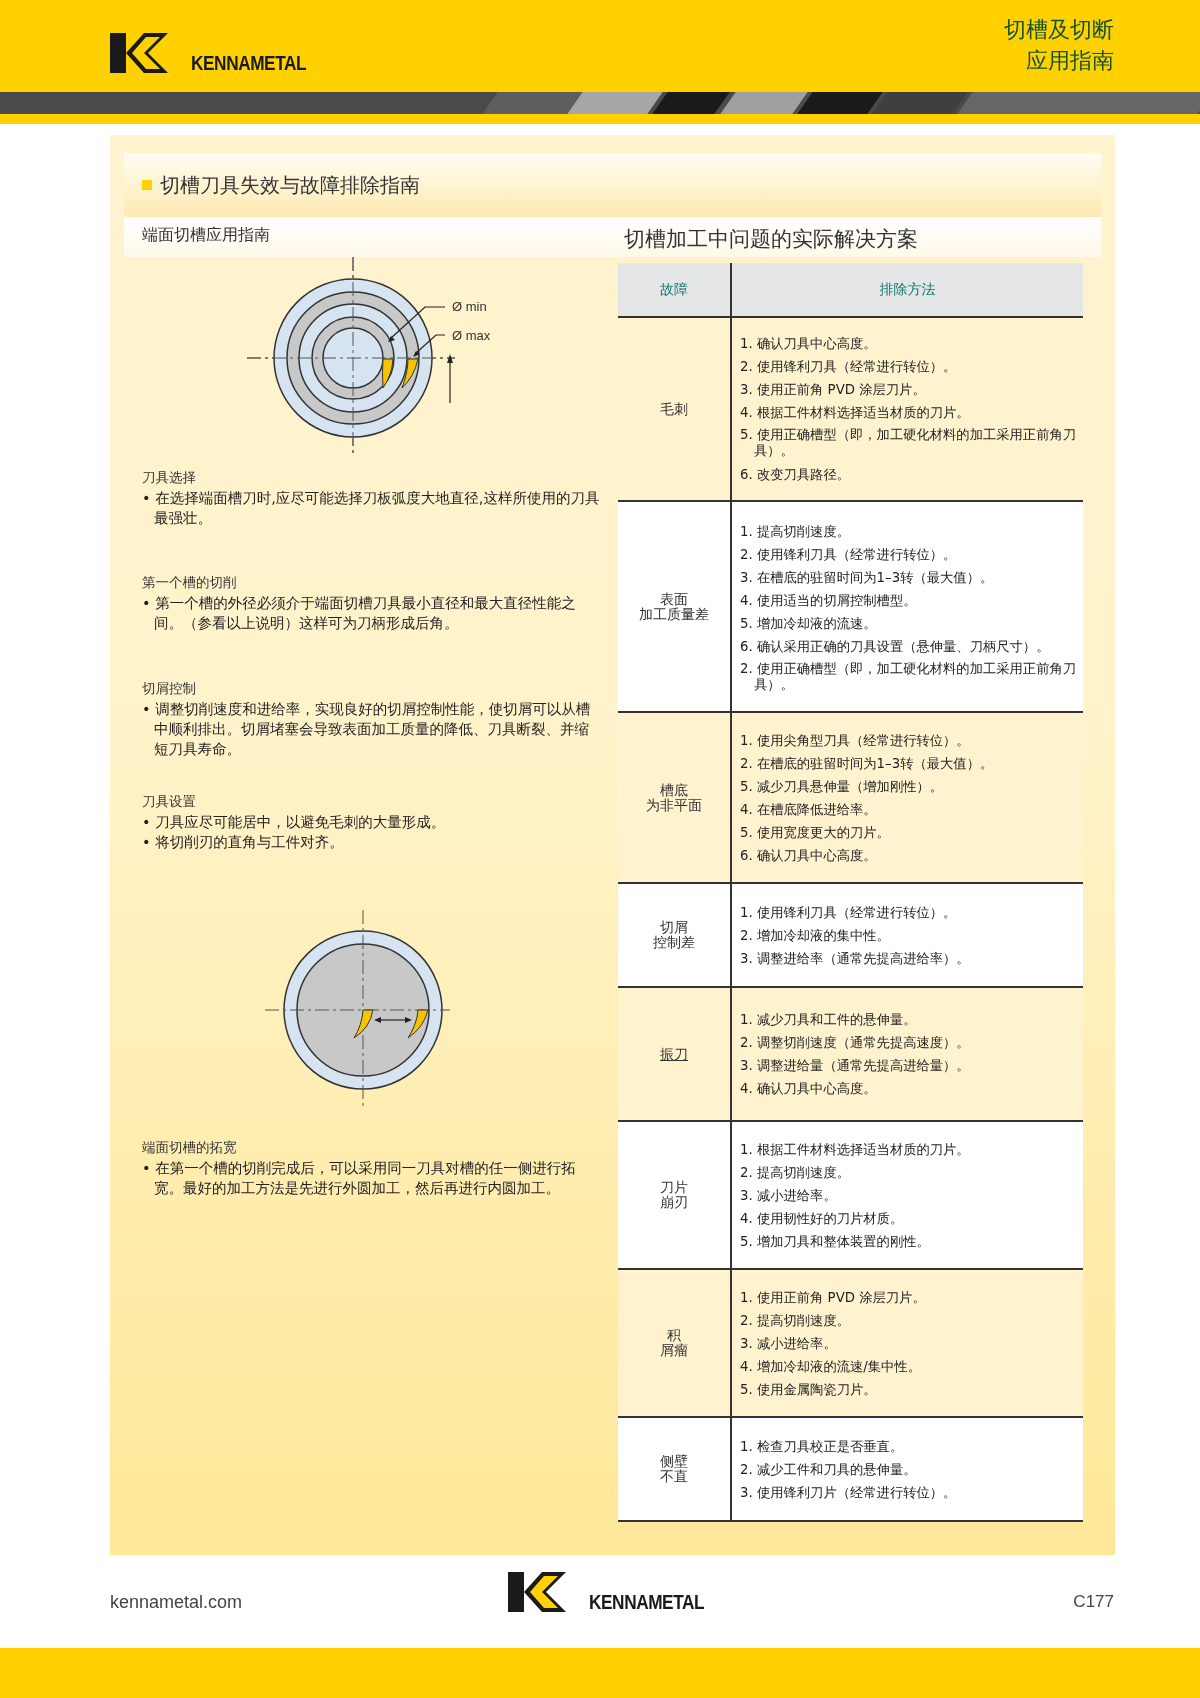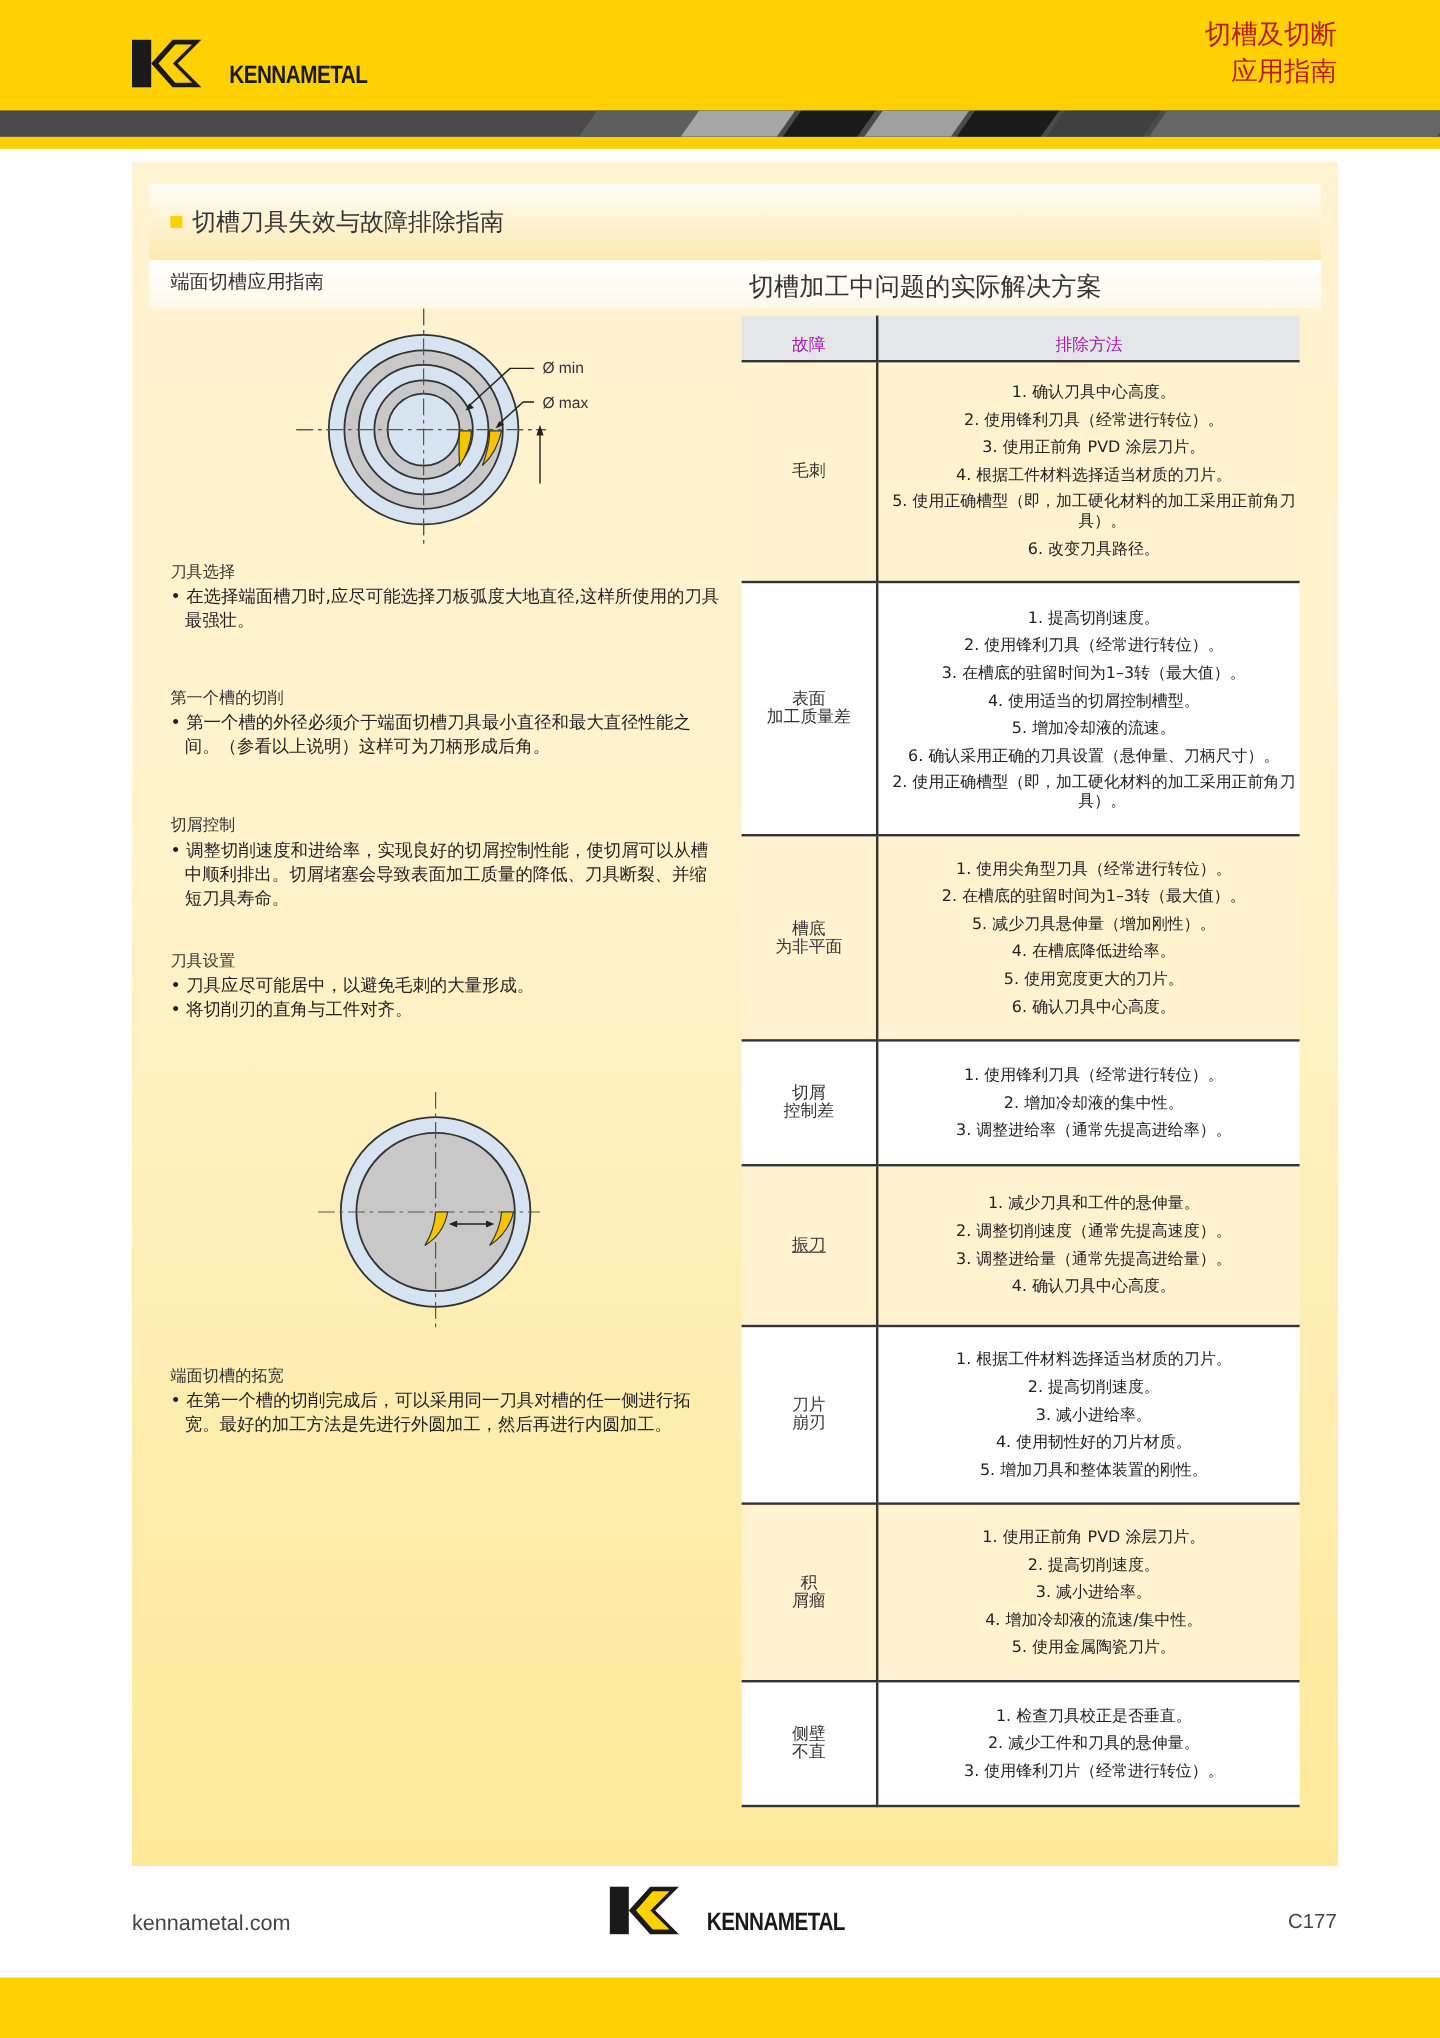--- a/index.html
+++ b/index.html
@@ -1,41 +1,41 @@
 <!DOCTYPE html>
 <html><head>
 <meta charset="utf-8">
 <style>
   * { box-sizing: border-box; margin: 0; padding: 0; }
   body { width: 1200px; height: 1698px; background: #ffffff; font-family: "DejaVu Sans", sans-serif; color: #2b2b2b; position: relative; overflow: hidden; }
   .header { position: absolute; left: 0; top: 0; width: 1200px; height: 124px; background: #ffd100; }
   .logo { position: absolute; display: flex; align-items: flex-end; gap: 25px; }
   .logo .kmark { position: relative; width: 58px; height: 40px; }
   .logo .wordmark { font-family: "Liberation Sans", sans-serif; font-weight: bold; font-size: 21px; letter-spacing: -0.5px; color: #1a1a1a; margin-left: -2px; line-height: 1; transform: scaleX(0.82); transform-origin: left bottom; }
-  .header-title { position: absolute; right: 86px; top: 14px; text-align: right; font-size: 22px; line-height: 31px; color: #b91c1c; }
+  .header-title { position: absolute; right: 86px; top: 14px; text-align: right; font-size: 22px; line-height: 31px; color: #14532d; }
   .stripe { position: absolute; left: 0; top: 92px; width: 1200px; height: 22px; background: #4a4a4a; overflow: hidden; }
   .stripe .seg { position: absolute; top: 0; height: 22px; transform: skewX(-35deg); }
   .panel { position: absolute; left: 110px; top: 135px; width: 1005px; height: 1420px; background: linear-gradient(#fff3d0 0%, #fff3cc 40%, #ffe898 100%); }
   .titlebar { position: absolute; left: 14px; top: 18px; width: 977px; height: 64px; background: linear-gradient(#fffdf5, #fdeab0); display: flex; align-items: center; padding-left: 18px; }
   .titlebar .sq { width: 10px; height: 10px; background: #ffd100; margin-right: 8px; }
   .titlebar .t { font-size: 20px; color: #333; }
   .whiteband { position: absolute; left: 14px; top: 82px; width: 977px; height: 40px; background: linear-gradient(#ffffff, #fff9ea); }
   .left-h { position: absolute; left: 32px; top: 90px; font-size: 16px; color: #333; }
   .right-h { position: absolute; left: 514px; top: 90px; font-size: 21px; color: #333; }
   .sec { position: absolute; left: 32px; width: 460px; font-size: 14.5px; line-height: 20px; }
   .sec .h { font-size: 13.5px; color: #333; margin-bottom: 1px; }
   .sec .b { padding-left: 12px; text-indent: -12px; color: #222; }
   .sec .b::before { content: "• "; }
   .diagram { position: absolute; }
   table.tbl { position: absolute; left: 508px; top: 128px; width: 465px; border-collapse: collapse; font-size: 13.3px; }
-  .tbl th { background: #e5e6e7; font-weight: normal; height: 38px; vertical-align: bottom; padding-bottom: 3px; color: #a21caf; border-bottom: 2px solid #333; font-size: 14px; }
+  .tbl th { background: #e5e6e7; font-weight: normal; height: 54px; vertical-align: bottom; padding-bottom: 17px; color: #0f766e; border-bottom: 2px solid #333; font-size: 14px; }
   .tbl th.c1 { width: 113px; border-right: 2px solid #333; }
   .tbl td { border-bottom: 2px solid #333; vertical-align: middle; }
   .tbl td.c1 { text-align: center; border-right: 2px solid #333; line-height: 15px; font-size: 14px; color: #333; }
-  .tbl td.c2 { padding: 14px 0 14px 8px; text-align: center; }
+  .tbl td.c2 { padding: 14px 0 14px 8px; }
   .tbl tr.y td { background: #fff3cf; }
   .tbl tr.w td { background: #ffffff; }
   .tbl .step { line-height: 23px; padding-left: 14px; text-indent: -14px; color: #222; }
   .footer-url { position: absolute; left: 110px; top: 1592px; font-family: "Liberation Sans", sans-serif; font-size: 18px; color: #444; }
   .footer-page { position: absolute; right: 86px; top: 1592px; font-family: "Liberation Sans", sans-serif; font-size: 17px; color: #444; }
   .bottombar { position: absolute; left: 0; top: 1648px; width: 1200px; height: 50px; background: #ffd100; }
 </style>
 </head>
 <body>
 

